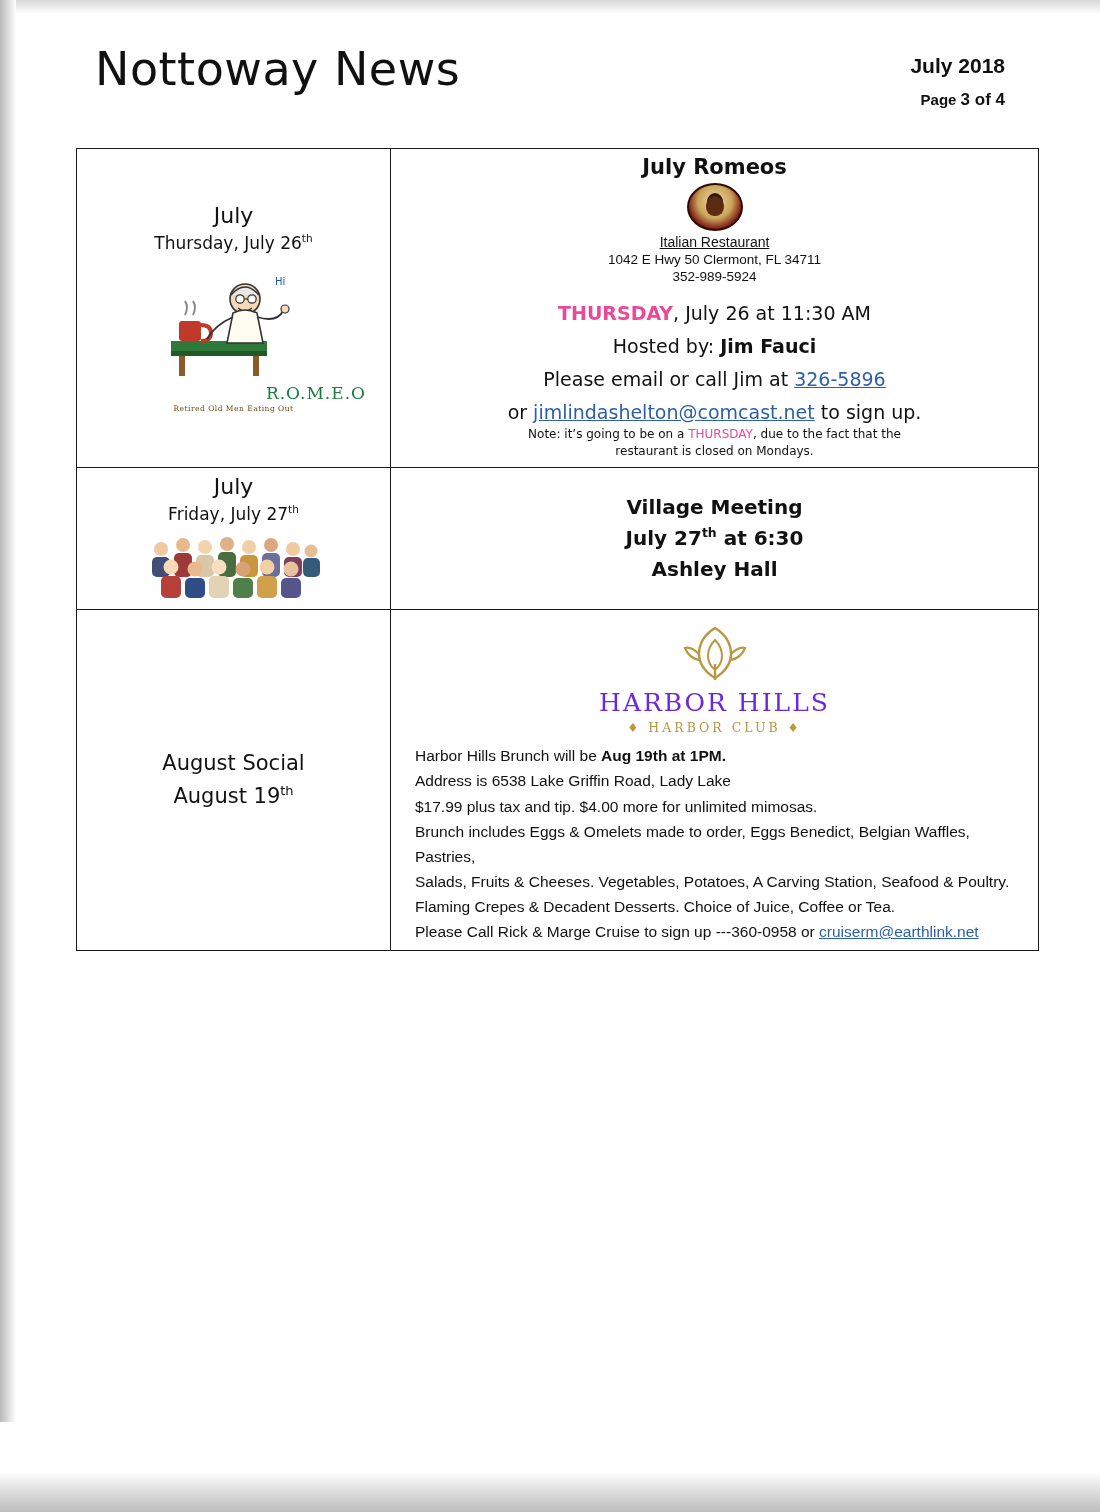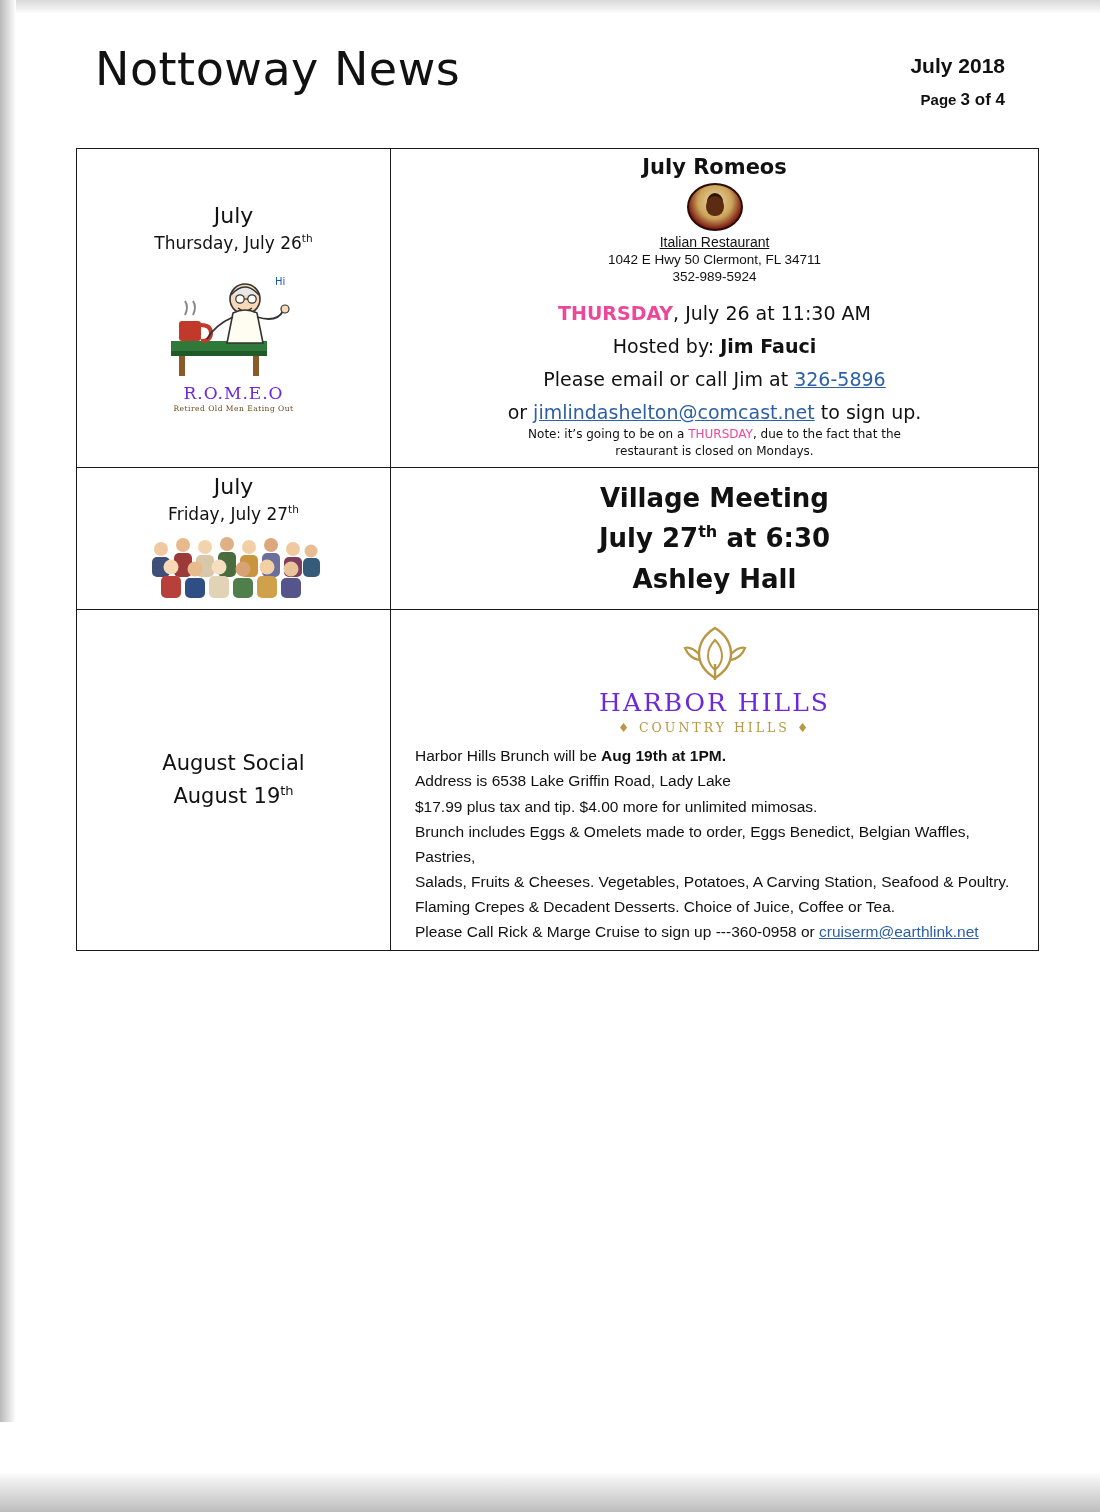--- a/index.html
+++ b/index.html
@@ -105,23 +105,23 @@
   .romeo-art {
     width: 170px;
     height: 120px;
     margin: 10px auto 0;
     position: relative;
     text-align: right;
   }
   .romeo-label {
     font-family: "DejaVu Serif", serif;
     font-size: 17px;
-    color: #6d28d9;
+    color: #15803d;
     letter-spacing: 1px;
-    text-align: center;
+    text-align: right;
   }
   .romeo-sub {
     font-family: "DejaVu Serif", serif;
     font-size: 7.5px;
     color: #6b4a1b;
     letter-spacing: 0.5px;
     text-align: center;
     margin-top: 1px;
   }
 
@@ -194,21 +194,21 @@
   }
   .note-line {
     font-family: "DejaVu Sans", sans-serif;
     font-size: 12px;
     color: #111;
     line-height: 1.45;
   }
 
   .village-title {
     font-family: "DejaVu Sans", sans-serif;
-    font-size: 26px;
+    font-size: 20px;
     font-weight: bold;
     color: #111;
     line-height: 1.55;
   }
 
   
   .hh-logo-wrap {
     text-align: center;
     margin-top: 4px;
     margin-bottom: 6px;
@@ -433,21 +433,21 @@
             <div class="hh-mark">
               <svg width="74" height="66" viewBox="0 0 74 66" aria-hidden="true">
                 <path d="M37 8 q-16 10 -16 26 q0 14 16 24 q16 -10 16 -24 q0 -16 -16 -26 z" fill="none" stroke="#b99743" stroke-width="2.4"></path>
                 <path d="M37 20 q-7 7 -7 16 q0 8 7 14 q7 -6 7 -14 q0 -9 -7 -16 z" fill="none" stroke="#b99743" stroke-width="2"></path>
                 <path d="M21 34 q-8 -8 -14 -6 q4 10 14 12" fill="none" stroke="#b99743" stroke-width="2.2"></path>
                 <path d="M53 34 q8 -8 14 -6 q-4 10 -14 12" fill="none" stroke="#b99743" stroke-width="2.2"></path>
                 <line x1="37" y1="44" x2="37" y2="60" stroke="#b99743" stroke-width="2.4"></line>
               </svg>
             </div>
             <div class="hh-name">HARBOR HILLS</div>
-            <div class="hh-sub">♦ COUNTRY HILLS ♦</div>
+            <div class="hh-sub">♦ HARBOR CLUB ♦</div>
           </div>
           <div class="hh-body">
               <div><span>Harbor Hills Brunch will be </span><span class="bold">Aug 19th at 1PM.</span></div>
               <div><span>Address is 6538 Lake Griffin Road, Lady Lake</span></div>
               <div><span>$17.99 plus tax and tip. $4.00 more for unlimited mimosas.</span></div>
               <div><span>Brunch includes Eggs &amp; Omelets made to order, Eggs Benedict, Belgian Waffles, Pastries,</span></div>
               <div><span>Salads, Fruits &amp; Cheeses. Vegetables, Potatoes, A Carving Station, Seafood &amp; Poultry.</span></div>
               <div><span>Flaming Crepes &amp; Decadent Desserts. Choice of Juice, Coffee or Tea.</span></div>
               <div><span>Please Call Rick &amp; Marge Cruise to sign up ---360-0958 or </span><a class="link" href="#">cruiserm@earthlink.net</a></div>
             </div>

